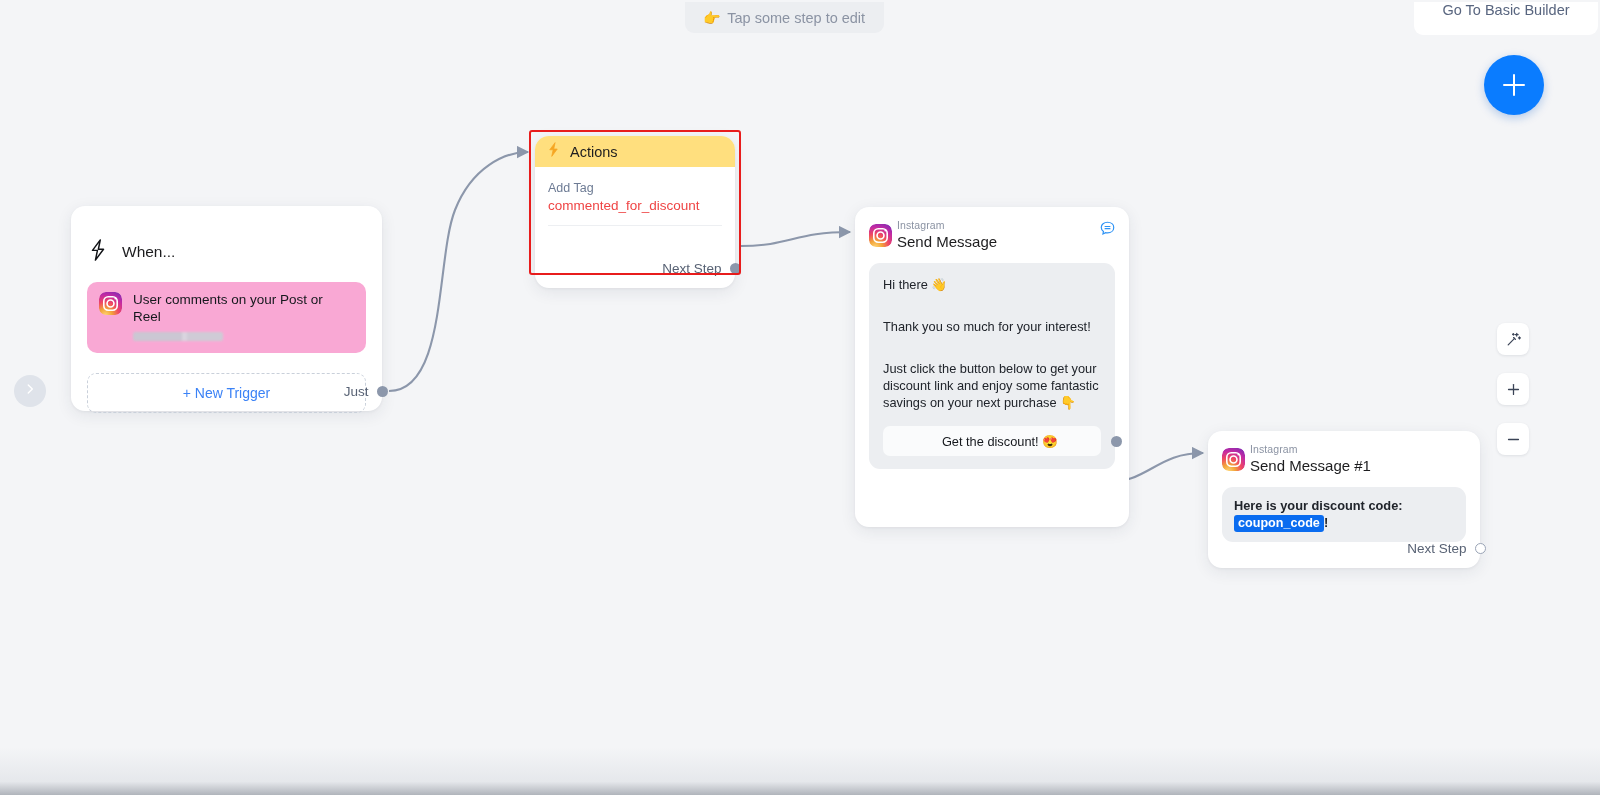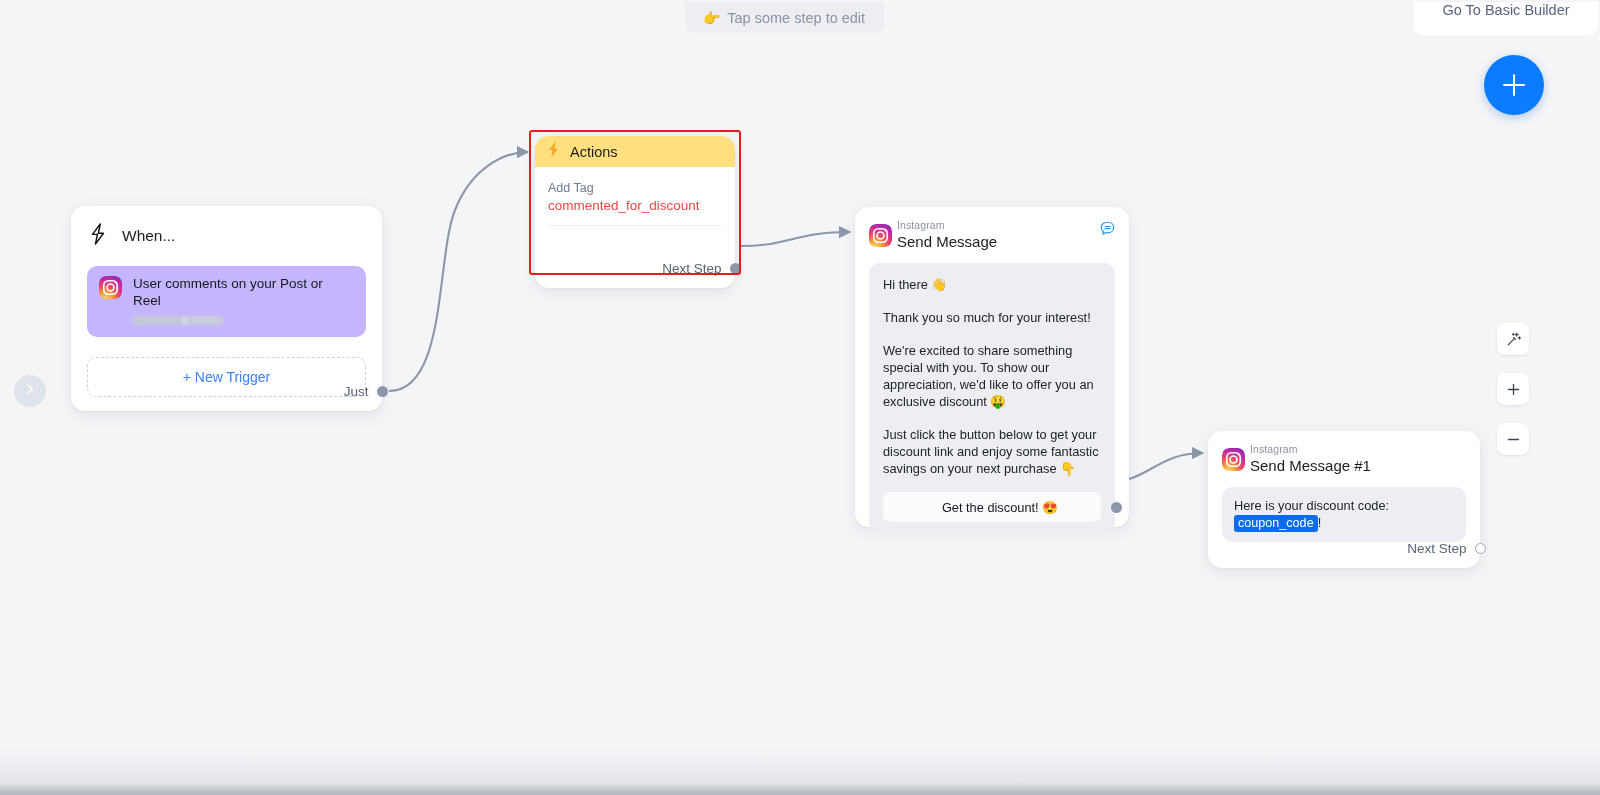--- a/index.html
+++ b/index.html
@@ -84,27 +84,27 @@
     position: absolute;
     background: #fff;
     border-radius: 14px;
     box-shadow: 0 4px 16px rgba(35,45,65,.085), 0 1px 3px rgba(35,45,65,.05);
   }
 
   
   #node-trigger { left: 71px; top: 206px; width: 311px; height: 205px; }
   .trigger-head {
     display: flex; align-items: center; gap: 13px;
-    padding: 16px 0 0 16px;
+    padding: 32px 0 0 16px;
   }
   .trigger-head .title { font-size: 15.5px; color: #1d1d1f; }
 
   .trigger-row {
     margin: 16px 16px 0 16px;
-    background: #c4b5fd;
+    background: #f9a8d4;
     border-radius: 10px;
     padding: 10px 12px 12px 12px;
     display: flex; gap: 11px;
     cursor: pointer;
   }
   .trigger-row .txt { font-size: 13.5px; color: #15181d; line-height: 1.25; }
   .redacted {
     margin-top: 6px; width: 90px; height: 9px; border-radius: 2px;
     background: linear-gradient(90deg,#c3cdd3 0 55%, #d4dde1 55% 60%, #c8d2d7 60% 100%);
     filter: blur(1.2px);
@@ -175,41 +175,41 @@
   .msg-head .meta .name { font-size: 15px; color: #1d1d1f; line-height: 1.3; }
   .msg-head .corner-icon { position: absolute; right: 13px; top: 13px; cursor: pointer; }
 
   .bubble {
     margin: 12px 14px 0 14px;
     background: #eceef1;
     border-radius: 11px;
     padding: 13px 14px 13px 14px;
   }
   .bubble p { font-size: 12.8px; color: #20242b; line-height: 1.33; }
-  .bubble p + p { margin-top: 16px; }
+  .bubble p + p { margin-top: 25px; }
 
   .cta {
     margin-top: 15px;
     height: 30px;
     background: #fafbfc;
     border-radius: 7px;
     display: flex; align-items: center; justify-content: center;
     font-size: 12.8px; color: #15181d;
     position: relative;
     cursor: pointer;
     padding-left: 16px;
   }
   .cta .cta-dot {
     position: absolute; right: -20.5px;
     width: 11px; height: 11px; border-radius: 50%;
     background: #8c97ab;
   }
 
   .bubble.compact { padding: 10px 12px; }
-  .bubble.compact p { font-size: 12.8px; }
+  .bubble.compact p { font-size: 12.8px; font-weight: bold; }
   .var-chip {
     background: #0a6cf0; color: #fff;
     border-radius: 3px; padding: 1px 4px 2px 4px;
     font-size: 12.6px;
   }
 
   
   .ig { width: 23px; height: 23px; border-radius: 7px; display: block; }
 
   
@@ -373,21 +373,20 @@
           <path d="M12 3.2c-5 0-8.8 3.2-8.8 7.3 0 2.3 1.2 4.3 3.1 5.6l-.7 3.6 3.7-1.8c.9.2 1.8.3 2.7.3 5 0 8.8-3.2 8.8-7.7S17 3.2 12 3.2z"></path>
           <path d="M8.6 9.2h6.8"></path>
             <path d="M8.6 12.2h6.8"></path>
         </svg>
       </span>
     </div>
 
     <div class="bubble">
       <p>Hi there 👋</p>
       <p>Thank you so much for your interest!</p>
-      <p>We're excited to share something special with you. To show our appreciation, we'd like to offer you an exclusive discount 🤑</p>
       <p>Just click the button below to get your discount link and enjoy some fantastic savings on your next purchase 👇</p>
       <div class="cta">
         <span>Get the discount! 😍</span>
         <span class="cta-dot"></span>
       </div>
     </div>
   </div>
 
   <div class="node" id="node-msg2">
     <div class="msg-head">

